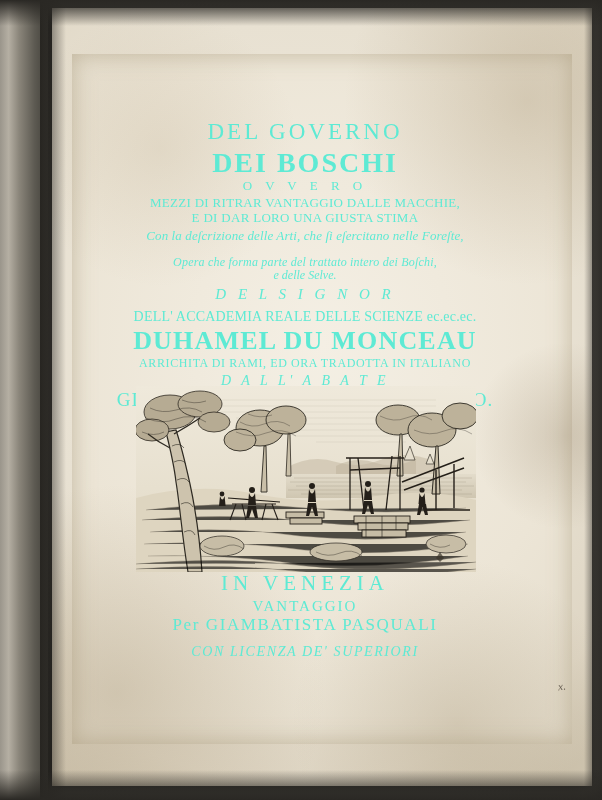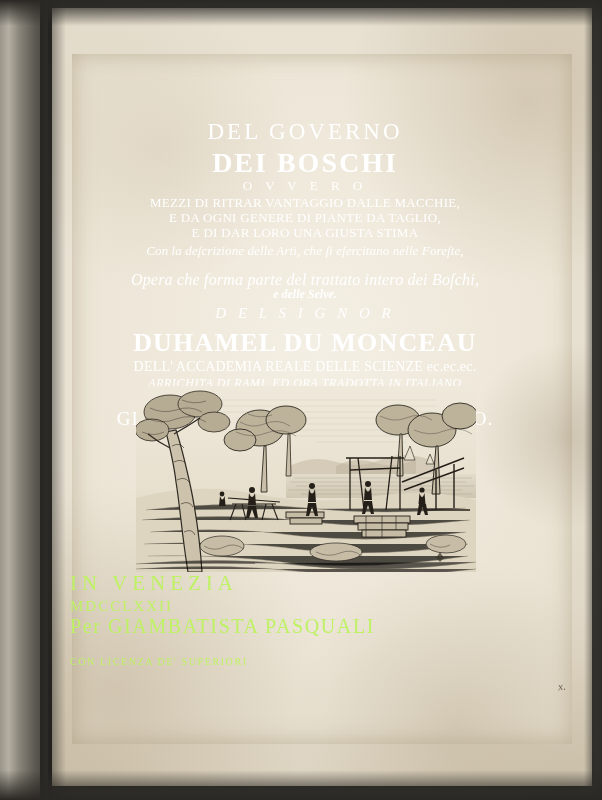--- a/index.html
+++ b/index.html
@@ -98,21 +98,21 @@
     background: linear-gradient(to top, #2a2824 0%, rgba(42,40,36,0) 100%);
   }
 
   
   .text-block {
     position: absolute;
     left: 70px;
     top: 120px;
     width: 470px;
     text-align: center;
-    color: #ffffff;
+    color: #5eead4;
   }
   .ln { margin: 0; line-height: 1.08; }
 
   .l-title1 {
     font-size: 23px;
     letter-spacing: 3.0px;
     margin-bottom: 3px;
   }
   .l-title2 {
     font-size: 28px;
@@ -131,31 +131,30 @@
     margin-bottom: 1px;
   }
   .l-desc {
     font-size: 13px;
     letter-spacing: 0.1px;
     margin-top: 4px;
     margin-bottom: 13px;
     font-style: italic;
   }
   .l-opera {
-    font-size: 16px;
+    font-size: 12px;
     font-style: italic;
     font-family: "Liberation Serif", serif;
     letter-spacing: 0.2px;
     margin-bottom: 0px;
   }
   .l-opera2 {
     font-size: 12px;
     font-style: italic;
     margin-bottom: 4px;
-    font-weight: bold;
   }
   .l-delsignor {
     font-size: 15px;
     letter-spacing: 4px;
     font-style: italic;
     margin-top: 3px;
     margin-bottom: 7px;
   }
   .l-author {
     font-size: 26px;
@@ -165,21 +164,20 @@
   }
   .l-acad {
     font-size: 14px;
     letter-spacing: 0.2px;
     margin-bottom: 3px;
   }
   .l-rami {
     font-size: 12px;
     letter-spacing: 0.6px;
     margin-bottom: 3px;
-    font-style: italic;
   }
   .l-dall {
     font-size: 14px;
     letter-spacing: 3.5px;
     font-style: italic;
     margin-bottom: 1px;
   }
   .l-translator {
     font-size: 19px;
     letter-spacing: 1.0px;
@@ -202,40 +200,42 @@
     overflow: hidden;
   }
   .vignette svg { display: block; }
 
   
   .imprint {
     position: absolute;
     left: 70px;
     top: 572px;
     width: 470px;
-    color: #bef264;
+    text-align: center;
+    color: #5eead4;
   }
   .l-place {
     font-size: 21px;
     letter-spacing: 5px;
     margin-bottom: 3px;
   }
   .l-year {
     font-size: 15px;
     letter-spacing: 2px;
     margin-bottom: 2px;
   }
   .l-printer {
-    font-size: 20px;
+    font-size: 17px;
     letter-spacing: 1.6px;
-    margin-bottom: 20px;
+    margin-bottom: 10px;
   }
   .l-licence {
-    font-size: 10px;
+    font-size: 14px;
     letter-spacing: 1.6px;
+    font-style: italic;
   }
 
   
   .mark {
     position: absolute;
     right: 36px;
     bottom: 108px;
     font-size: 11px;
     color: #4a4136;
     font-style: italic;
@@ -258,28 +258,27 @@
   <div class="gutter-shadow"></div>
   <div class="right-edge"></div>
   <div class="top-edge"></div>
   <div class="bottom-edge"></div>
 
   <div class="text-block">
     <p class="ln l-title1">DEL GOVERNO</p>
     <p class="ln l-title2">DEI BOSCHI</p>
     <p class="ln l-ovvero">O V V E R O</p>
     <p class="ln l-sub">MEZZI DI RITRAR VANTAGGIO DALLE MACCHIE,</p>
-    <p class="ln l-sub">E DA OGNI GENERE DI PIANTE DA TAGLIO,</p>
     <p class="ln l-sub">E DI DAR LORO UNA GIUSTA STIMA</p>
     <p class="ln l-desc">Con la deſcrizione delle Arti, che ſi eſercitano nelle Foreſte,</p>
     <p class="ln l-opera">Opera che forma parte del trattato intero dei Boſchi,</p>
     <p class="ln l-opera2">e delle Selve.</p>
     <p class="ln l-delsignor">D E L   S I G N O R</p>
+    <p class="ln l-acad">DELL' ACCADEMIA REALE DELLE SCIENZE ec.ec.ec.</p>
     <p class="ln l-author">DUHAMEL DU MONCEAU</p>
-    <p class="ln l-acad">DELL' ACCADEMIA REALE DELLE SCIENZE ec.ec.ec.</p>
     <p class="ln l-rami">ARRICHITA DI RAMI, ED ORA TRADOTTA IN ITALIANO</p>
     <p class="ln l-dall">D A L L'   A B A T E</p>
     <p class="ln l-translator">GIULIO PERINI PATRIZIO FIORENTINO.</p>
     <p class="ln l-parte">P A R T E    P R I M A</p>
   </div>
 
   <div class="vignette">
     <svg width="340" height="186" viewBox="0 0 340 186" xmlns="http://www.w3.org/2000/svg">
       <defs>
         <linearGradient id="sky" x1="0" y1="0" x2="0" y2="1">
@@ -457,20 +456,20 @@
         <path d="M0 178 q90 -8 170 2 q80 8 170 -4"></path>
         <path d="M0 183 q90 -6 170 3 q80 8 170 -3"></path>
       </g>
 
       <path d="M300 172 l4 -6 l4 6 l-4 4 Z" fill="#3a342b" opacity="0.7"></path>
     </svg>
   </div>
 
   <div class="imprint">
     <p class="ln l-place">IN VENEZIA</p>
-    <p class="ln l-year">MDCCLXXII</p>
+    <p class="ln l-year">VANTAGGIO</p>
     <p class="ln l-printer">Per GIAMBATISTA PASQUALI</p>
     <p class="ln l-licence">CON LICENZA DE' SUPERIORI</p>
   </div>
 
   <div class="mark">x.</div>
 
 </div>
 
 </body></html>

